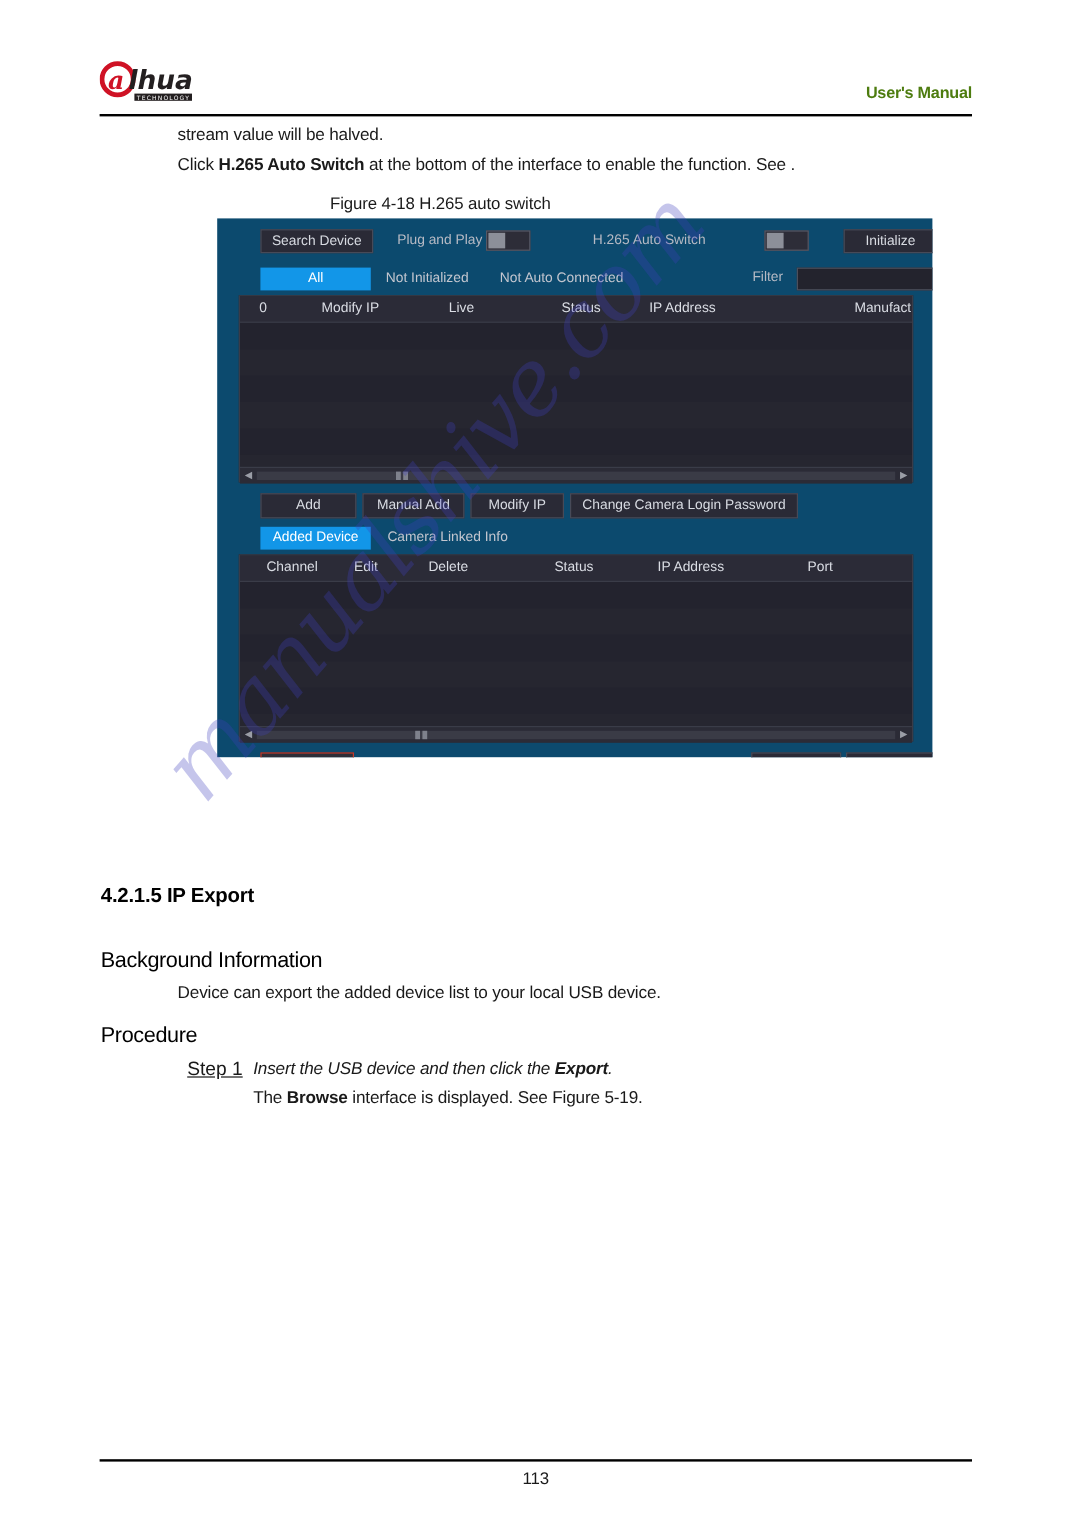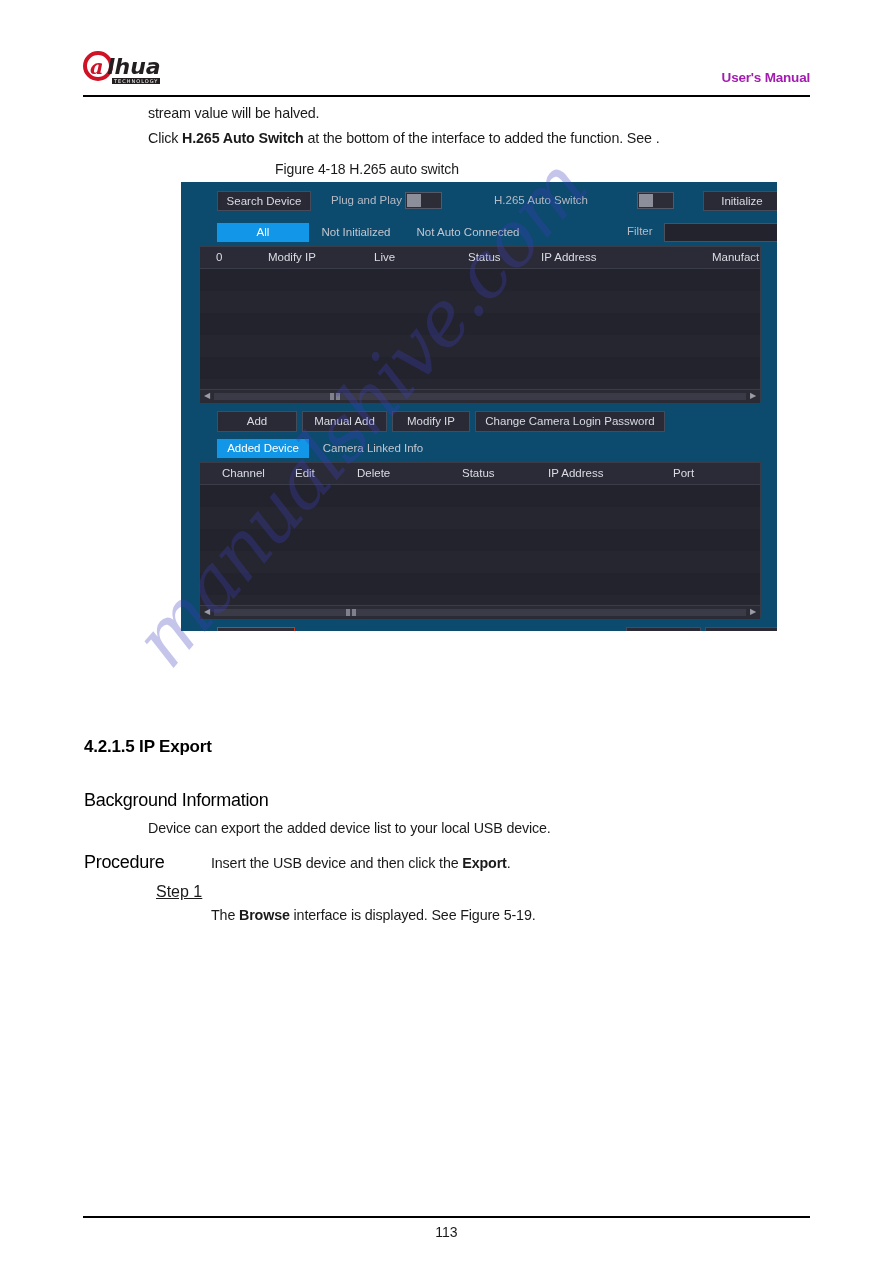--- a/index.html
+++ b/index.html
@@ -31,21 +31,21 @@
     width: 108px;
     height: 38px;
   }
   .logo-svg { display: block; }
   .header-title {
     position: absolute;
     right: 0;
     top: 22px;
     font-size: 13.5px;
     font-weight: bold;
-    color: #a21caf;
+    color: #4d7c0f;
     letter-spacing: -0.2px;
     white-space: nowrap;
   }
   .header-rule {
     position: absolute;
     left: 83px;
     top: 95px;
     width: 727px;
     height: 2px;
     background: #000;
@@ -342,21 +342,21 @@
       <text x="24" y="24" font-family="DejaVu Sans, sans-serif" font-style="italic" font-size="22" font-weight="bold" fill="#231f20">lhua</text>
       <rect x="29" y="28" width="48" height="6" fill="#231f20"></rect>
       <text x="31" y="33" font-family="DejaVu Sans, sans-serif" font-size="5" fill="#ffffff" letter-spacing="1">TECHNOLOGY</text>
     </svg>
   </div>
   <div class="header-title">User's Manual</div>
 </div>
 <div class="header-rule"></div>
 
 <div class="body-line" style="left:148px; top:105px;">stream value will be halved.</div>
-<div class="body-line" style="left:148px; top:130px;"><span>Click </span><b>H.265 Auto Switch</b><span> at the bottom of the interface to added the function. See .</span></div>
+<div class="body-line" style="left:148px; top:130px;"><span>Click </span><b>H.265 Auto Switch</b><span> at the bottom of the interface to enable the function. See .</span></div>
 
 <div class="fig-caption">Figure 4-18 H.265 auto switch</div>
 
 <div class="nvr">
   <div class="nvr-inner">
 
     <div class="toolbar">
       <div class="btn tb-search">Search Device</div>
       <div class="tb-pp-label">Plug and Play</div>
       <div class="toggle tg-pp">
@@ -453,17 +453,17 @@
 <div class="watermark">
   <span>manualshive.com</span>
 </div>
 
 <div class="h-num" style="top:737px;">4.2.1.5 IP Export</div>
 <div class="h-sub" style="top:790px;">Background Information</div>
 <div class="body-line" style="left:148px; top:820px;">Device can export the added device list to your local USB device.</div>
 <div class="h-sub" style="top:852px;">Procedure</div>
 
 <div class="step-label" style="top:883px;">Step 1</div>
-<div class="body-line" style="left:211px; top:855px;"><span>Insert the USB device and then click the </span><b>Export</b><span>.</span></div>
+<div class="body-line" style="left:211px; top:883px;font-style:italic;"><span>Insert the USB device and then click the </span><b>Export</b><span>.</span></div>
 <div class="body-line" style="left:211px; top:907px;"><span>The </span><b>Browse</b><span> interface is displayed. See Figure 5-19.</span></div>
 
 <div class="footer-rule"></div>
 <div class="footer-pageno">113</div>
 
 </body></html>

